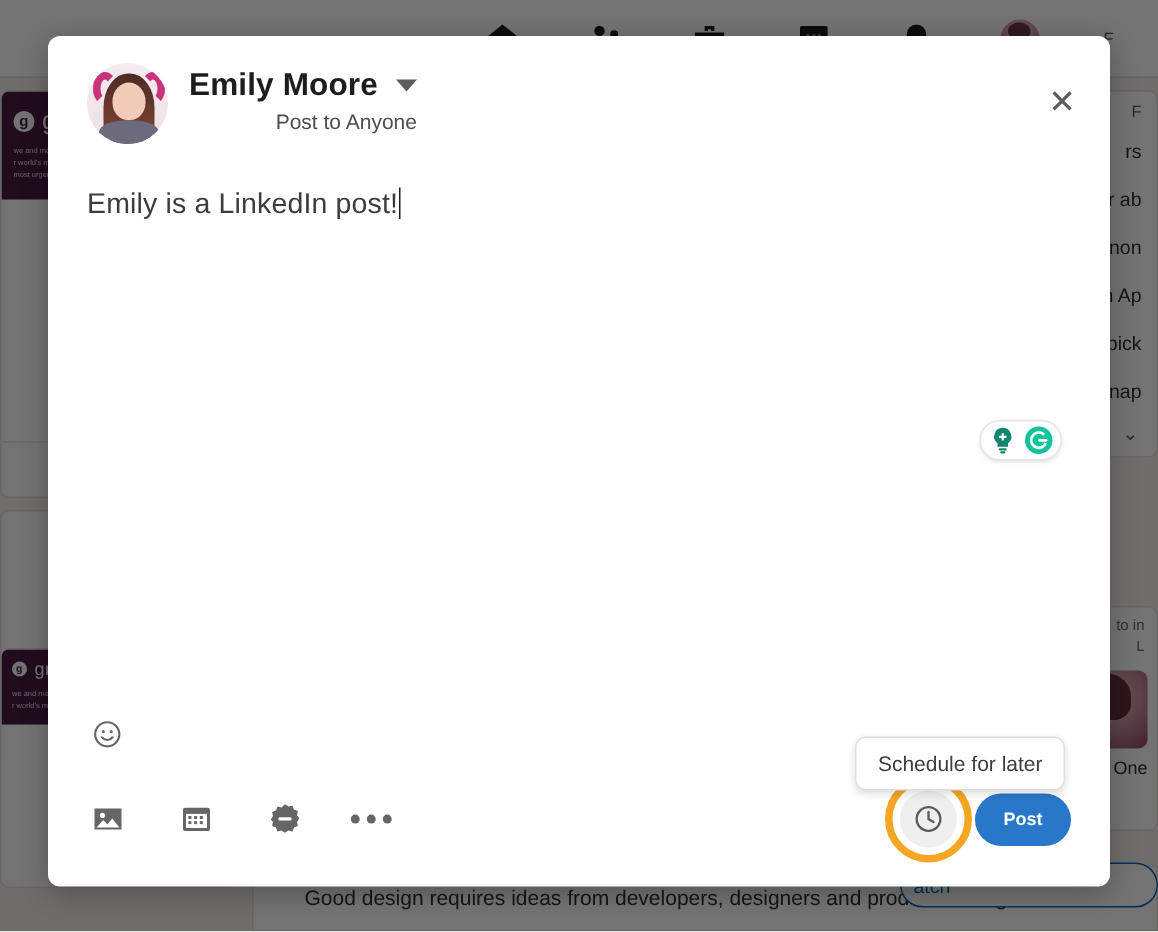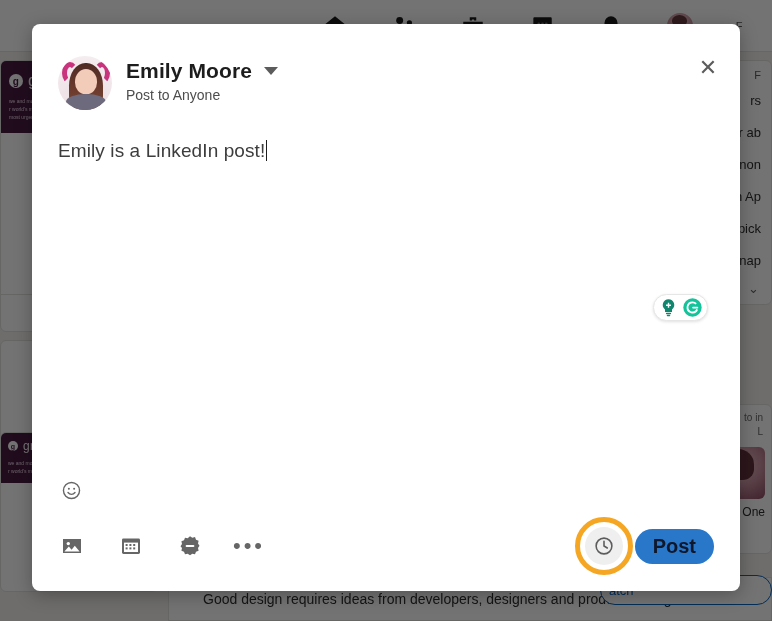--- a/index.html
+++ b/index.html
@@ -191,21 +191,21 @@
     box-shadow: 0 4px 18px rgba(0,0,0,.28);
     display: flex;
     flex-direction: column;
     overflow: visible;
   }
 
   
   #modal-header {
     display: flex;
     align-items: flex-start;
-    padding: 32px 22px 0 26px;
+    padding: 18px 22px 0 26px;
     position: relative;
     flex: 0 0 auto;
   }
   #author-avatar {
     width: 54px; height: 54px;
     border-radius: 50%;
     flex: 0 0 auto;
     background: radial-gradient(circle at 50% 90%, #f2e4e6 0%, #efe3e7 40%, #f6eff1 100%);
     position: relative;
     overflow: hidden;
@@ -249,20 +249,21 @@
   #author-caret {
     width: 0; height: 0;
     border-left: 7px solid transparent;
     border-right: 7px solid transparent;
     border-top: 8px solid #5c5c5c;
   }
   #author-audience {
     font-size: 14px;
     color: #4d4d4d;
     margin-top: 4px;
+    text-align: right;
   }
   #close-btn {
     position: absolute;
     right: 18px;
     top: 30px;
     width: 28px; height: 28px;
     display: flex; align-items: center; justify-content: center;
     color: #5c5c5c;
     font-size: 22px;
     line-height: 1;
@@ -364,24 +365,24 @@
     border-radius: 50%;
     border: 5px solid #f5a623;
     pointer-events: none;
   }
 
   #post-btn {
     height: 35px;
     min-width: 64px;
     padding: 0 18px;
     background: #2977c9;
-    color: #0f172a;
+    color: #ffffff;
     border: none;
     border-radius: 18px;
-    font-size: 20px;
+    font-size: 12px;
     font-weight: bold;
     cursor: pointer;
     font-family: "Liberation Sans", sans-serif;
   }
 
   #tooltip {
     position: absolute;
     right: 30px;
     bottom: 64px;
     background: #ffffff;
@@ -603,15 +604,16 @@
             <svg viewBox="0 0 24 24">
               <circle cx="12" cy="12" r="8.6" stroke="#5c5c5c" stroke-width="1.7" fill="none"></circle>
               <path d="M12 6.8V12l3.6 2.2" stroke="#5c5c5c" stroke-width="1.7" stroke-linecap="round" fill="none"></path>
             </svg>
             <span id="schedule-ring"></span>
           </button>
           <button id="post-btn">Post</button>
         </div>
       </div>
 
+      <div id="tooltip">Schedule for later</div>
     </div>
   </div>
 </div>
 
 </body></html>

